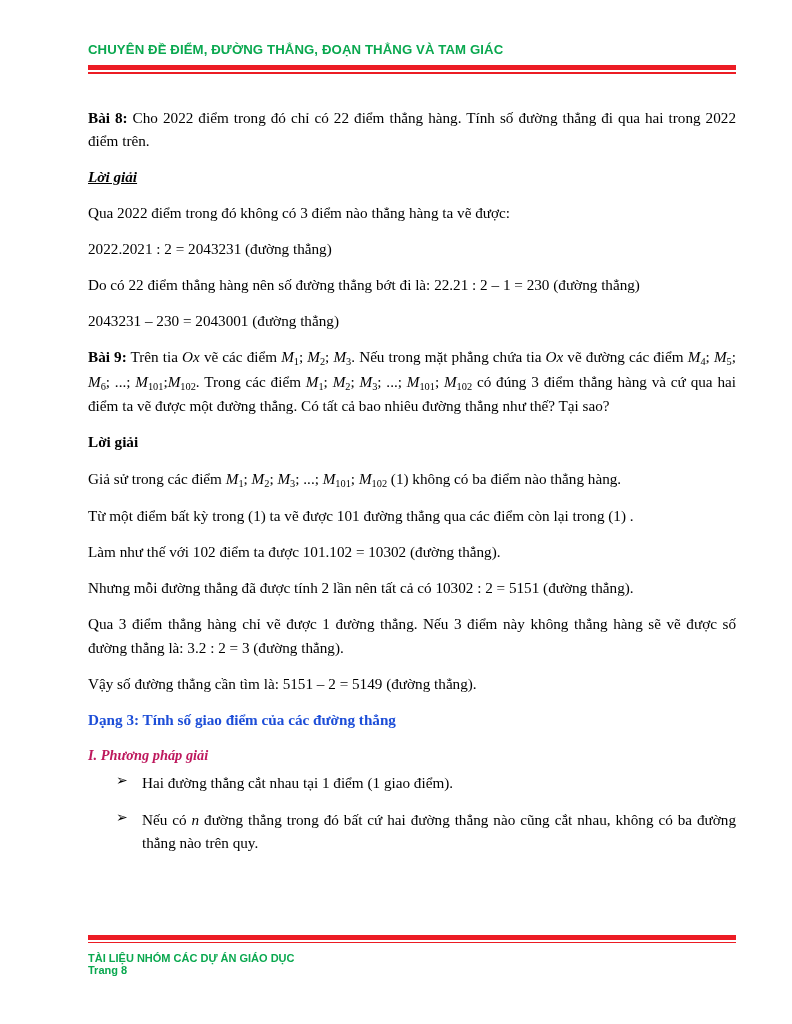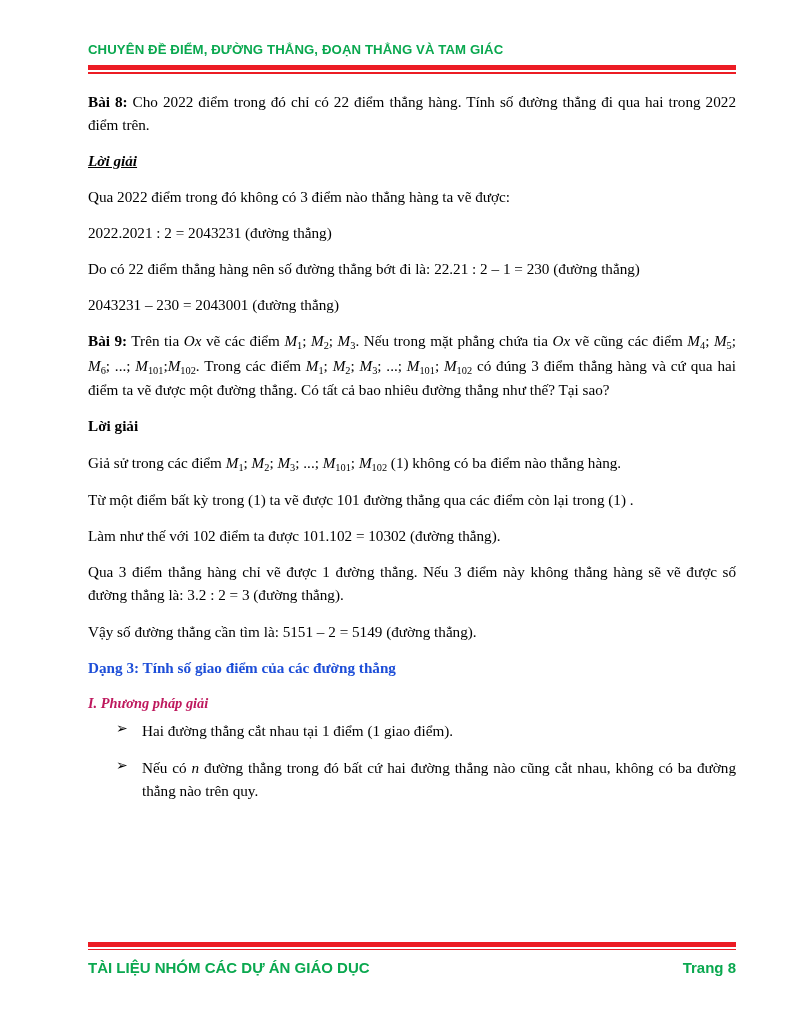--- a/index.html
+++ b/index.html
@@ -43,21 +43,21 @@
     background: #ec1c24;
   }
   .rule-thin {
     margin-top: 2px;
     height: 1.5px;
     background: #ec1c24;
   }
 
   
   .content {
-    padding-top: 16px;
+    padding-top: 32px;
     font-size: 15.2px;
     line-height: 1.52;
   }
   p.para {
     margin: 0 0 13px 0;
     text-align: justify;
   }
   p.eq {
     margin: 0 0 13px 0;
     text-align: left;
@@ -141,22 +141,23 @@
     height: 1.5px;
     background: #ec1c24;
   }
   .footer-row {
     margin-top: 9px;
     display: flex;
     justify-content: space-between;
     align-items: baseline;
     font-family: "Liberation Sans", "DejaVu Sans", sans-serif;
     font-weight: bold;
-    font-size: 15px;
+    font-size: 11px;
     color: #0aa84f;
+    flex-direction: column;
   }
 </style>
 </head>
 <body>
 
 <div class="page">
 
   <div class="header">
     <div class="header-title">CHUYÊN ĐỀ ĐIỂM, ĐƯỜNG THẲNG, ĐOẠN THẲNG VÀ TAM GIÁC</div>
     <div class="rule-thick"></div>
@@ -178,21 +179,21 @@
     <p class="eq">2022.2021 : 2 = 2043231 (đường thẳng)</p>
 
     <p class="para">Do có 22 điểm thẳng hàng nên số đường thẳng bớt đi là: 22.21 : 2 – 1 = 230  (đường thẳng)</p>
 
 
     <p class="eq">2043231 – 230 = 2043001 (đường thẳng)</p>
 
     <p class="para">
       <span class="b">Bài 9:</span><span> Trên tia </span><span class="i nw">Ox</span><span> vẽ các điểm </span><span class="mvar"><span>M</span><sub>1</sub></span>;
       <span class="mvar"><span>M</span><sub>2</sub></span>;
-      <span class="mvar"><span>M</span><sub>3</sub></span><span>. Nếu trong mặt phẳng chứa tia </span><span class="i nw">Ox</span><span> vẽ cũng các điểm </span><span class="mvar"><span>M</span><sub>4</sub></span>;
+      <span class="mvar"><span>M</span><sub>3</sub></span><span>. Nếu trong mặt phẳng chứa tia </span><span class="i nw">Ox</span><span> vẽ đường các điểm </span><span class="mvar"><span>M</span><sub>4</sub></span>;
       <span class="mvar"><span>M</span><sub>5</sub></span>;
       <span class="mvar"><span>M</span><sub>6</sub></span>; ...;
       <span class="mvar"><span>M</span><sub>101</sub></span>;<span class="mvar"><span>M</span><sub>102</sub></span><span>. Trong các điểm </span><span class="mvar"><span>M</span><sub>1</sub></span>;
       <span class="mvar"><span>M</span><sub>2</sub></span>;
       <span class="mvar"><span>M</span><sub>3</sub></span>; ...;
       <span class="mvar"><span>M</span><sub>101</sub></span>;
       <span class="mvar"><span>M</span><sub>102</sub></span><span> có đúng 3 điểm thẳng hàng và cứ qua hai điểm ta vẽ được một đường thẳng. Có tất cả bao nhiêu đường thẳng như thế? Tại sao?</span>
     </p>
 
     <p class="para indent">
@@ -202,20 +203,21 @@
     <p class="para">
       <span>Giả sử trong các điểm </span><span class="mvar"><span>M</span><sub>1</sub></span>;
       <span class="mvar"><span>M</span><sub>2</sub></span>;
       <span class="mvar"><span>M</span><sub>3</sub></span>; ...;
       <span class="mvar"><span>M</span><sub>101</sub></span>;
       <span class="mvar"><span>M</span><sub>102</sub></span><span> (1)  không có ba điểm nào thẳng hàng.</span>
     </p>
 
     <p class="para">Từ một điểm bất kỳ trong (1) ta vẽ được 101 đường thẳng qua các điểm còn lại trong (1) .</p>
     <p class="para">Làm như thế với 102 điểm ta được 101.102 = 10302  (đường thẳng).</p>
+    <p class="para">Nhưng mỗi đường thẳng đã được tính 2 lần nên tất cả có 10302 : 2 = 5151  (đường thẳng).</p>
     <p class="para">Qua 3 điểm thẳng hàng chỉ vẽ được 1 đường thẳng. Nếu 3 điểm này không thẳng hàng sẽ vẽ được số đường thẳng là: 3.2 : 2 = 3  (đường thẳng).</p>
     <p class="para">Vậy số đường thẳng cần tìm là: 5151 – 2 = 5149  (đường thẳng).</p>
 
     <p class="dang-heading">Dạng 3: Tính số giao điểm của các đường thẳng</p>
 
     <p class="pp-heading">I. Phương pháp giải</p>
 
     <ul class="bullets">
       <li>
         <span class="arrow">➢</span>

